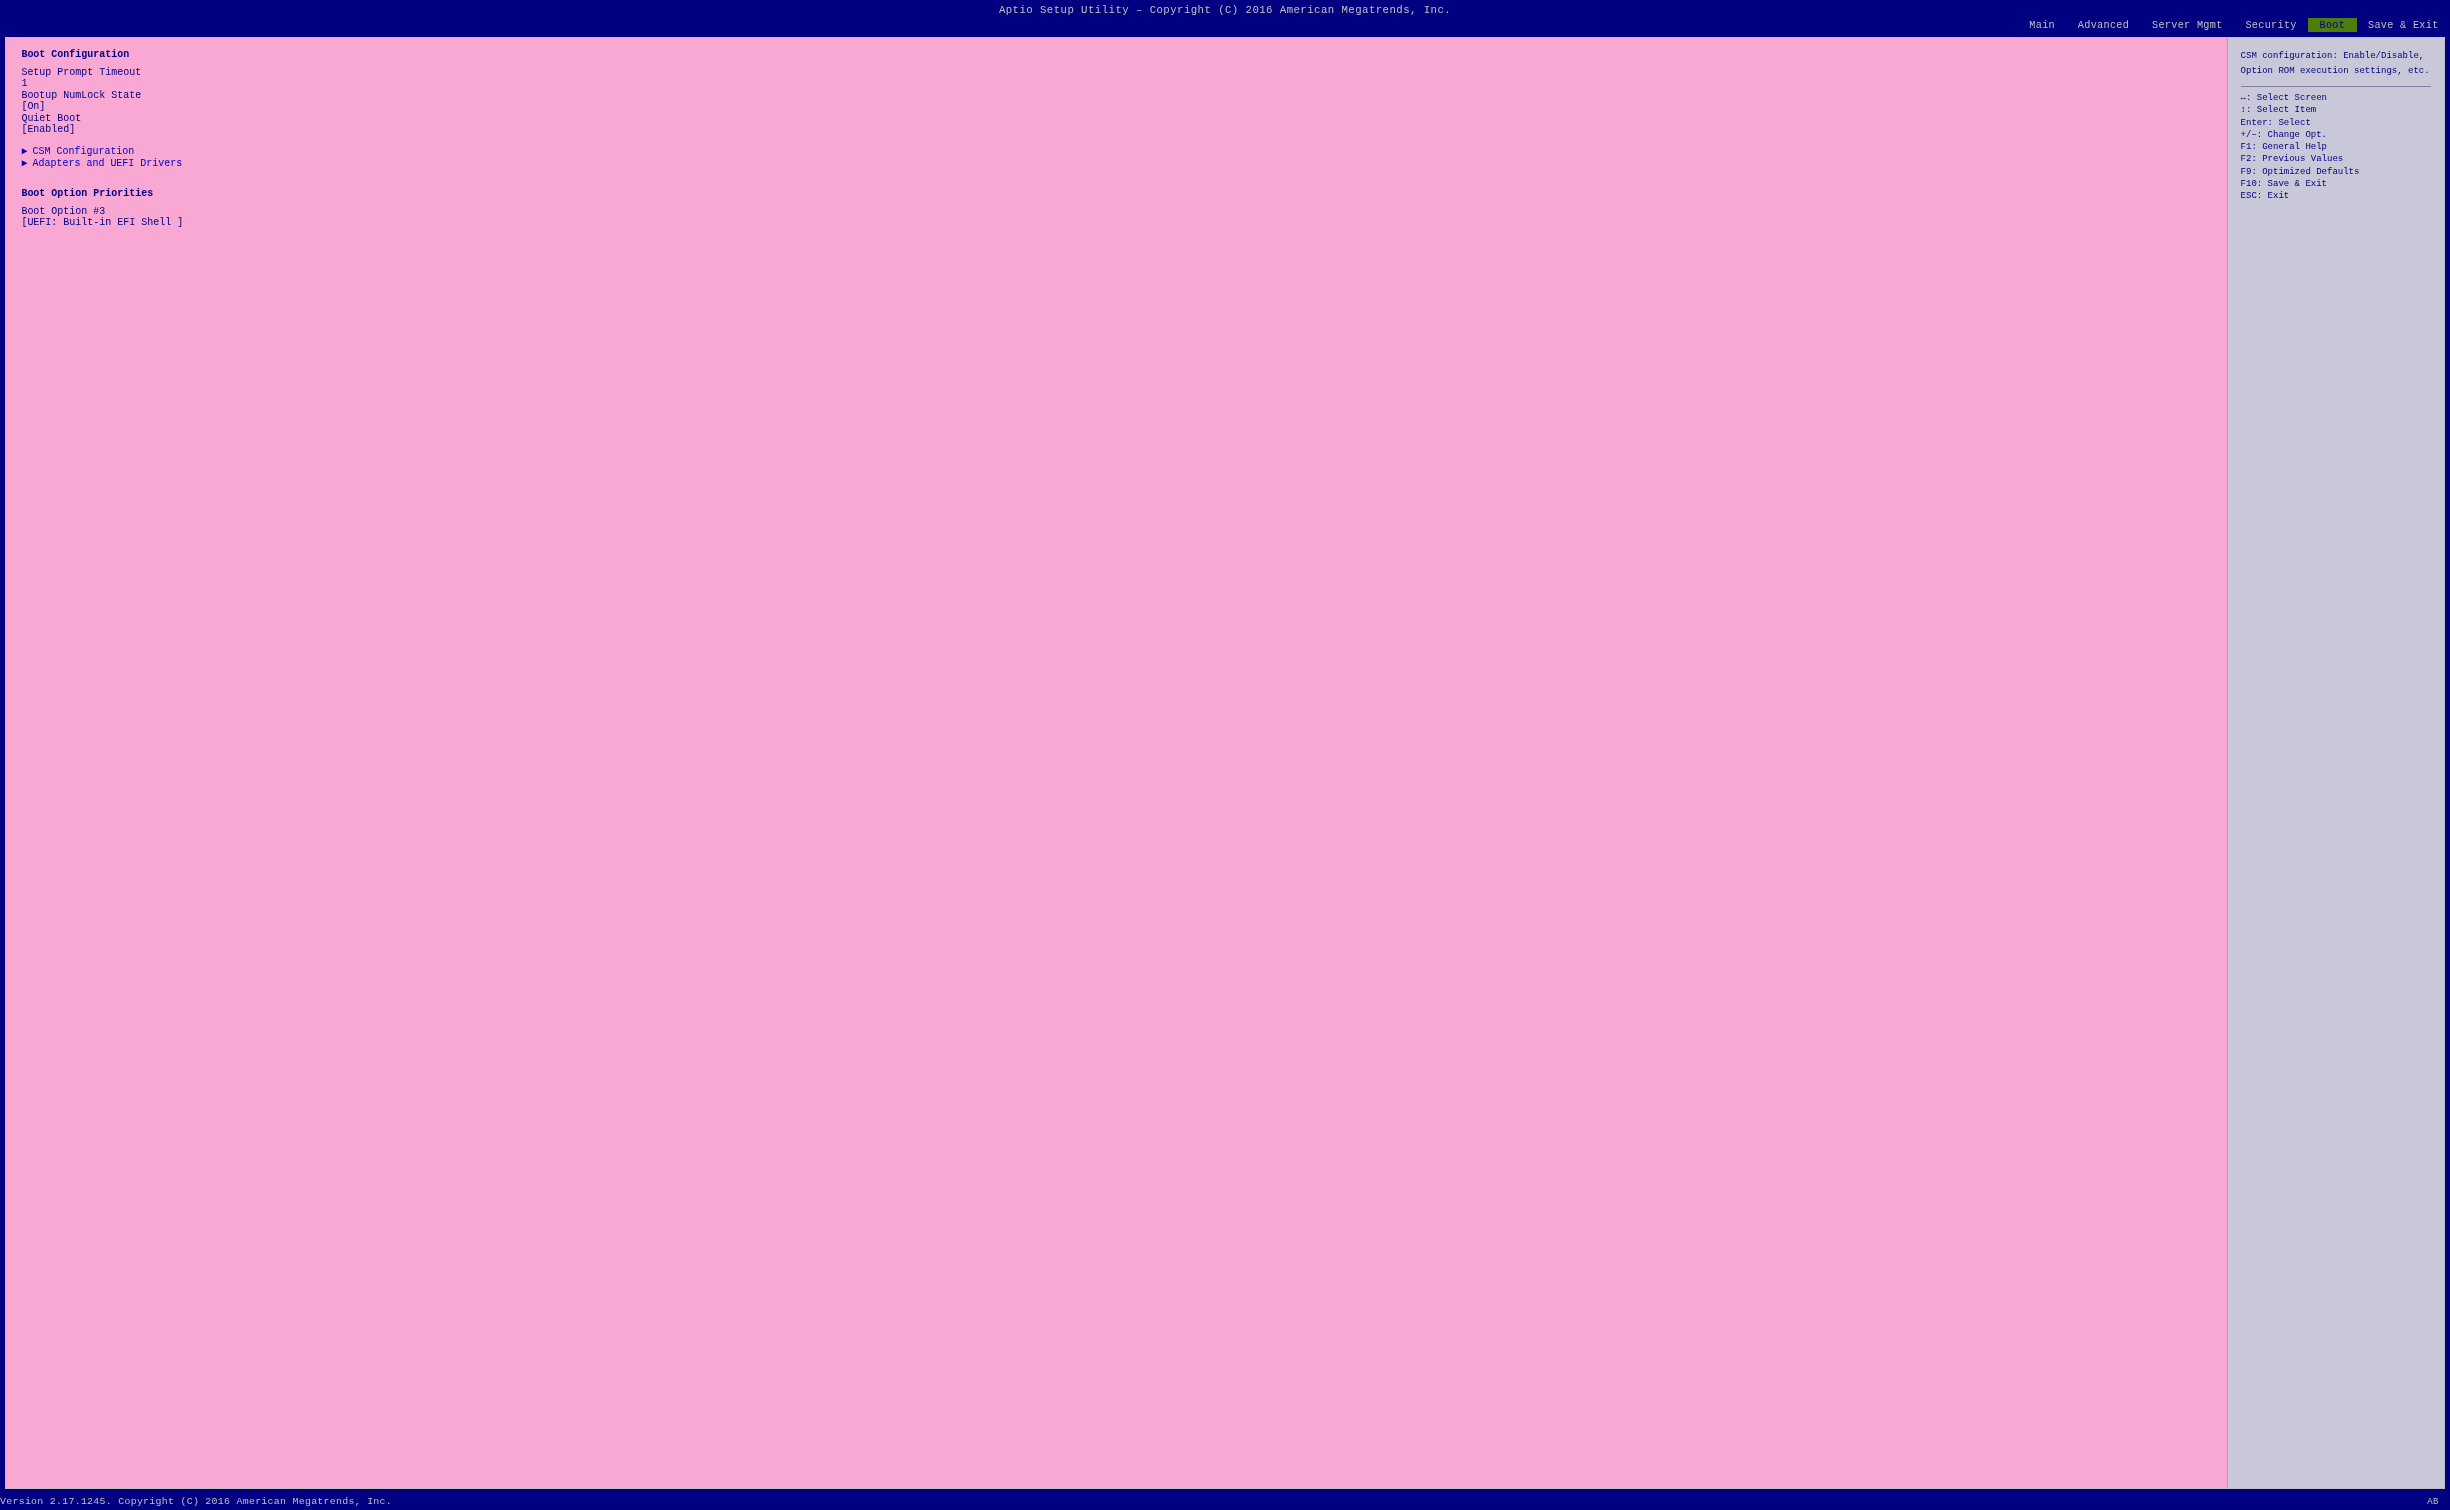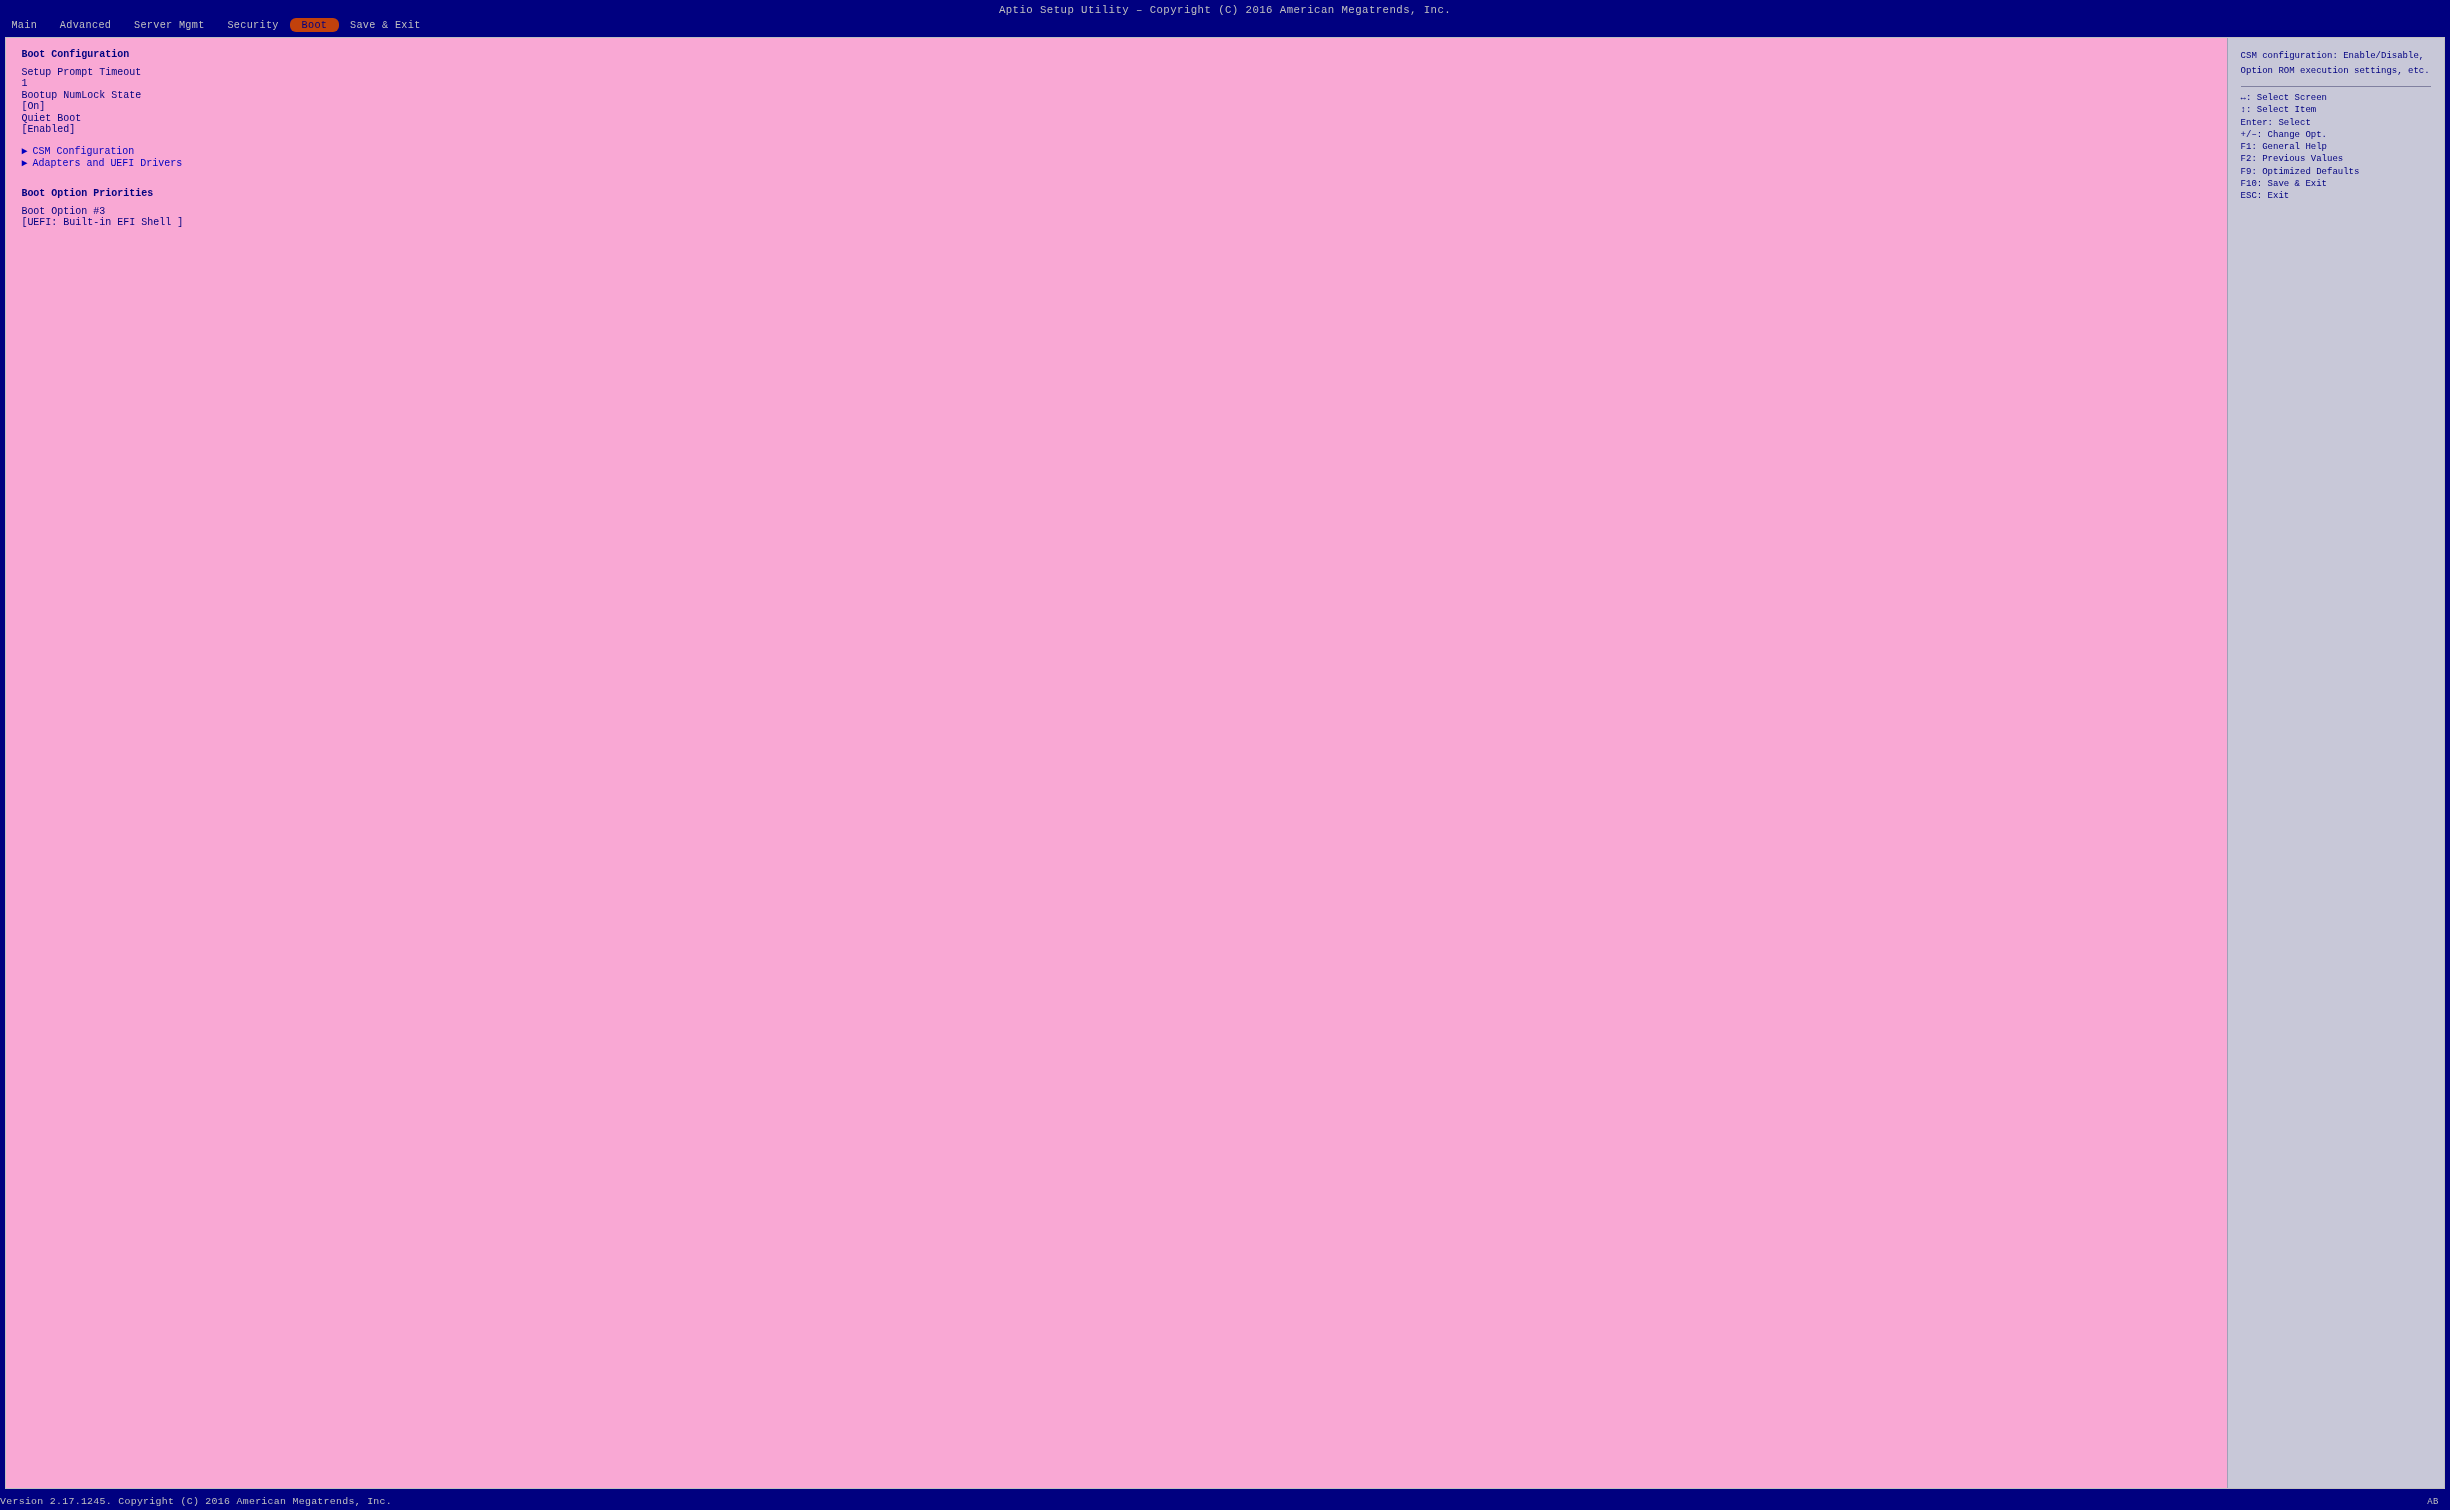--- a/index.html
+++ b/index.html
@@ -24,37 +24,36 @@
       text-align: center;
       padding: 3.8px 0 1.3px 0;
       font-size: 1.05em;
       letter-spacing: 0.04em;
     }
 
     .menu-bar {
       background-color: #000080;
       display: flex;
       flex-direction: row;
-      justify-content: flex-start;
+      justify-content: flex-end;
       gap: 0;
       padding: 1.3px 0 2.5px 0;
     }
 
     .menu-item {
       color: #c0c0c0;
       padding: 1.3px 11.4px;
       font-size: 1em;
       cursor: pointer;
       letter-spacing: 0.03em;
     }
 
     .menu-item.active {
-      background-color: #c2410c;
-      color: #000080;
-      border-radius: 6px;
+      background-color: #4d7c0f;
+      color: #000080;
     }
 
     .main-content {
       flex: 1;
       display: flex;
       flex-direction: row;
       margin: 2.5px 5.1px 2.5px 5.1px;
       border: 1.3px solid #c0c0c0;
       background-color: #c8c8d8;
       overflow: hidden;

